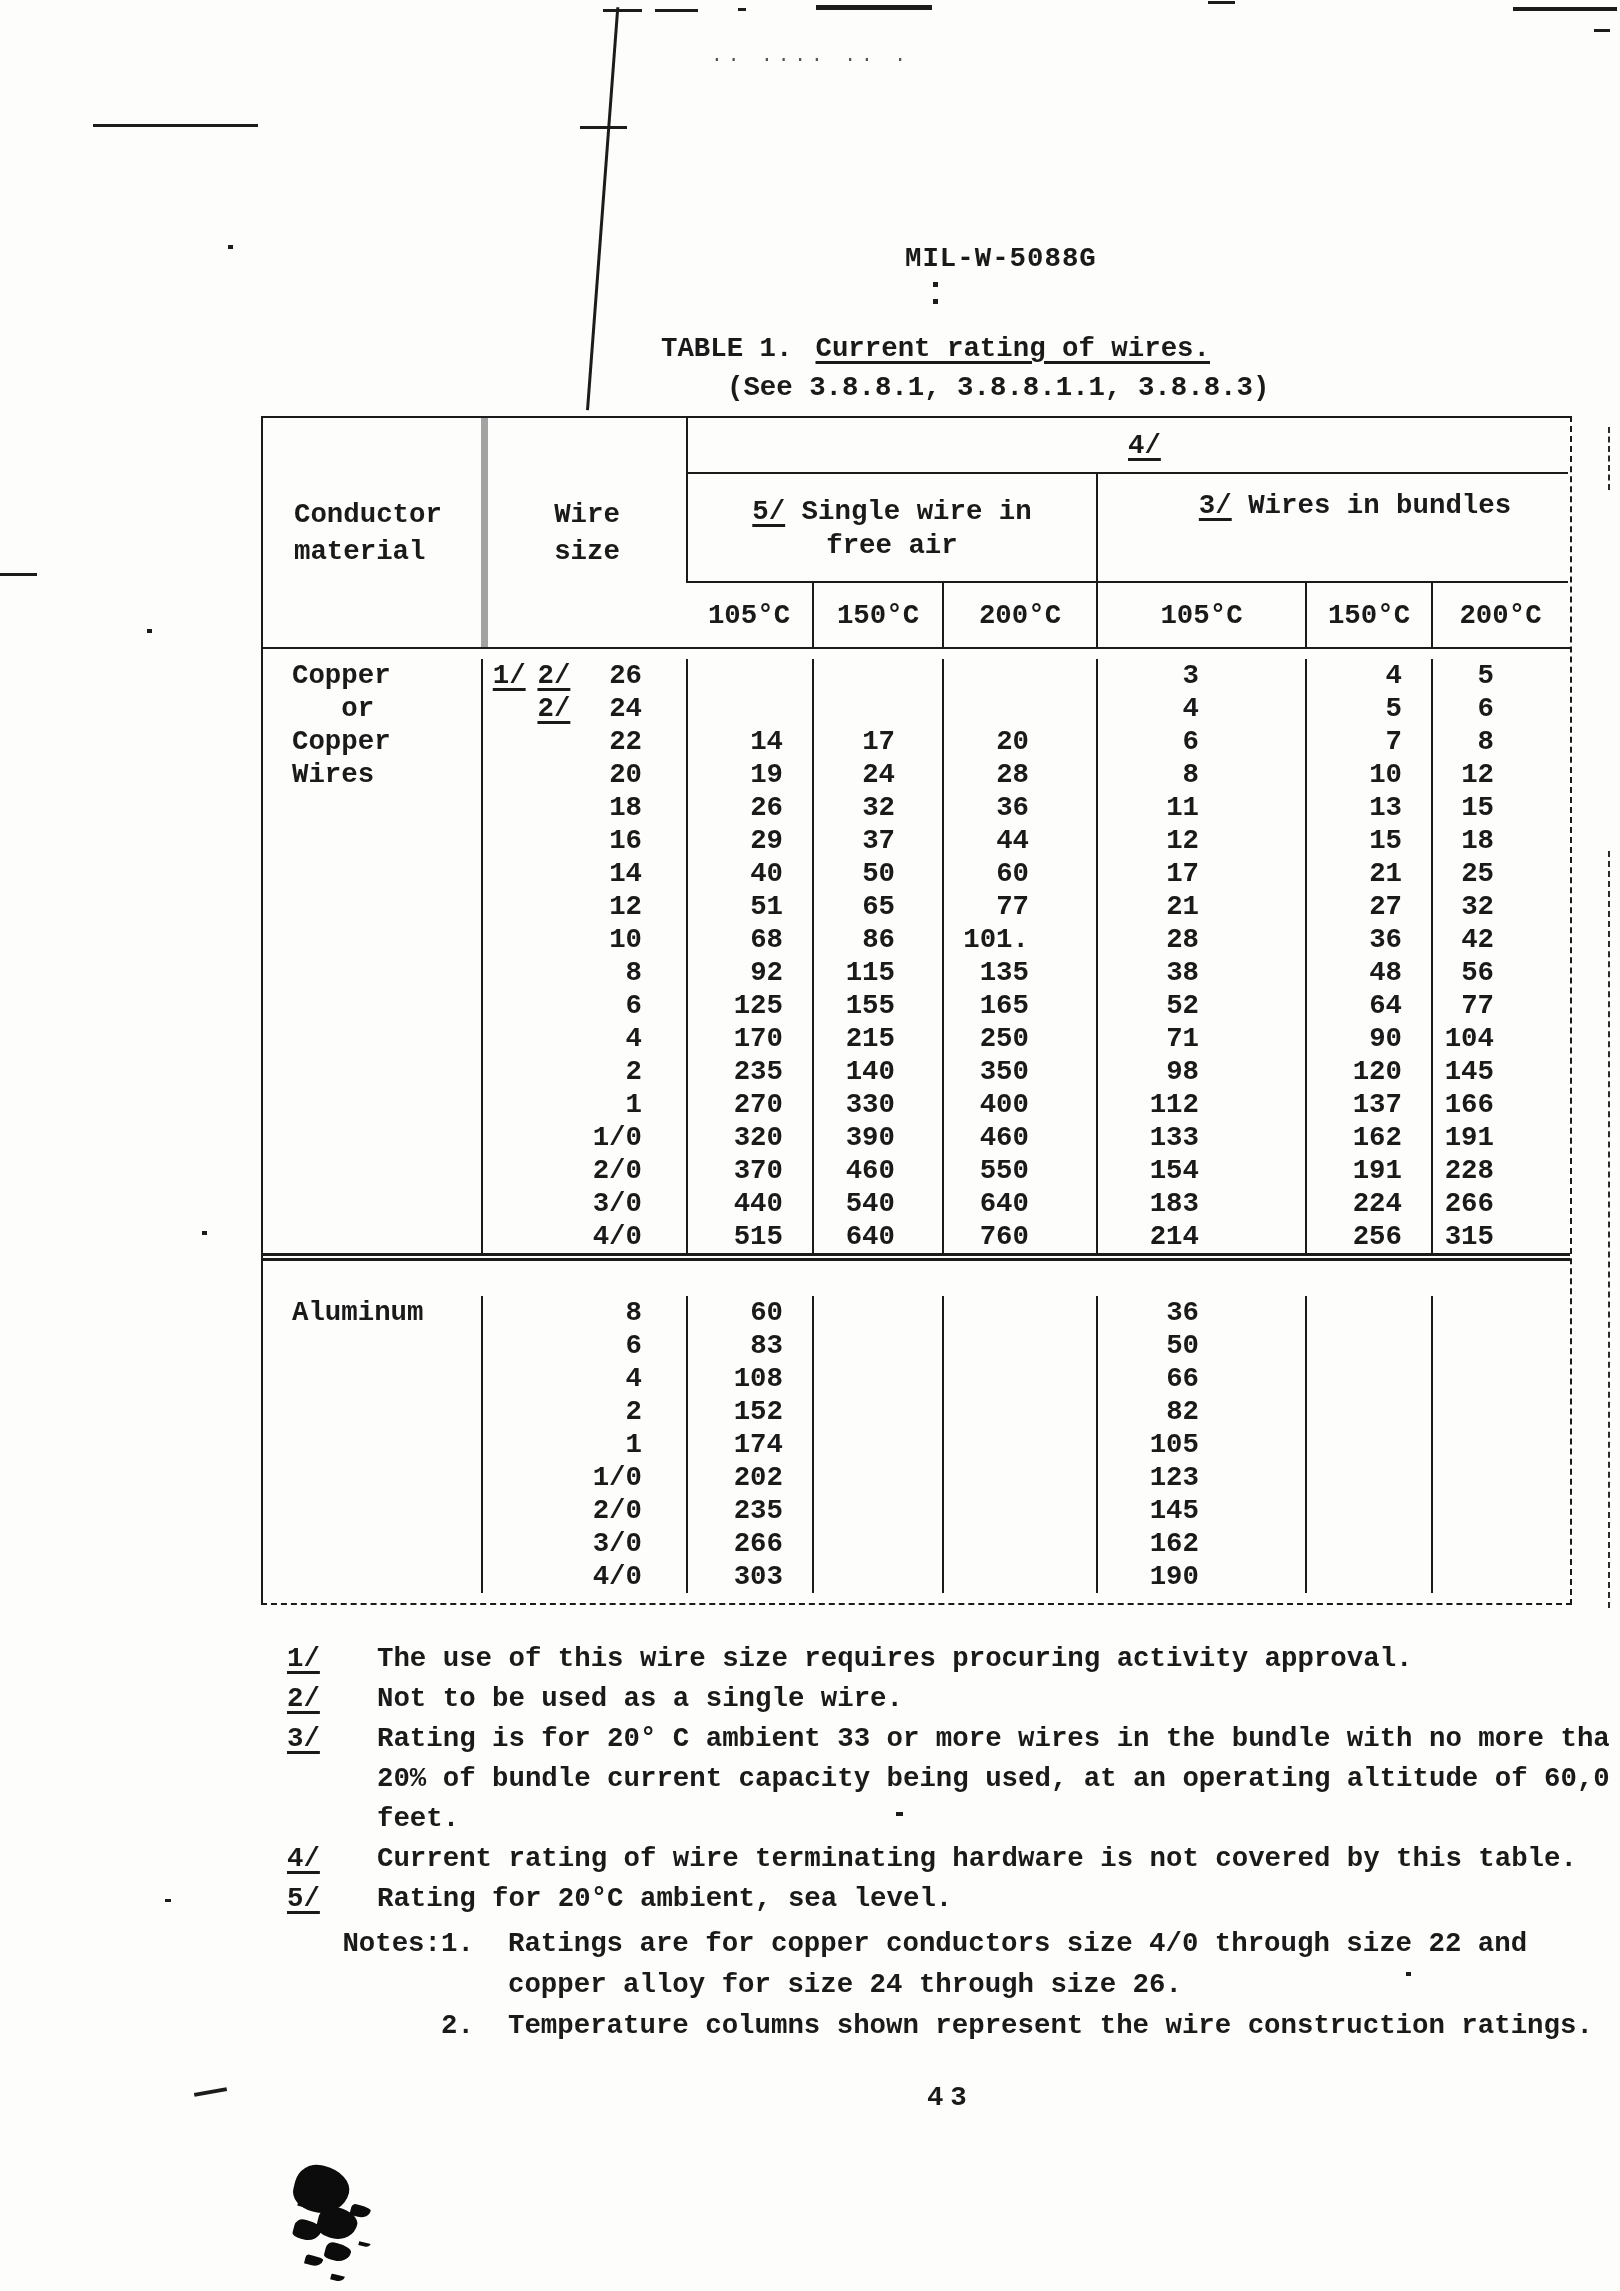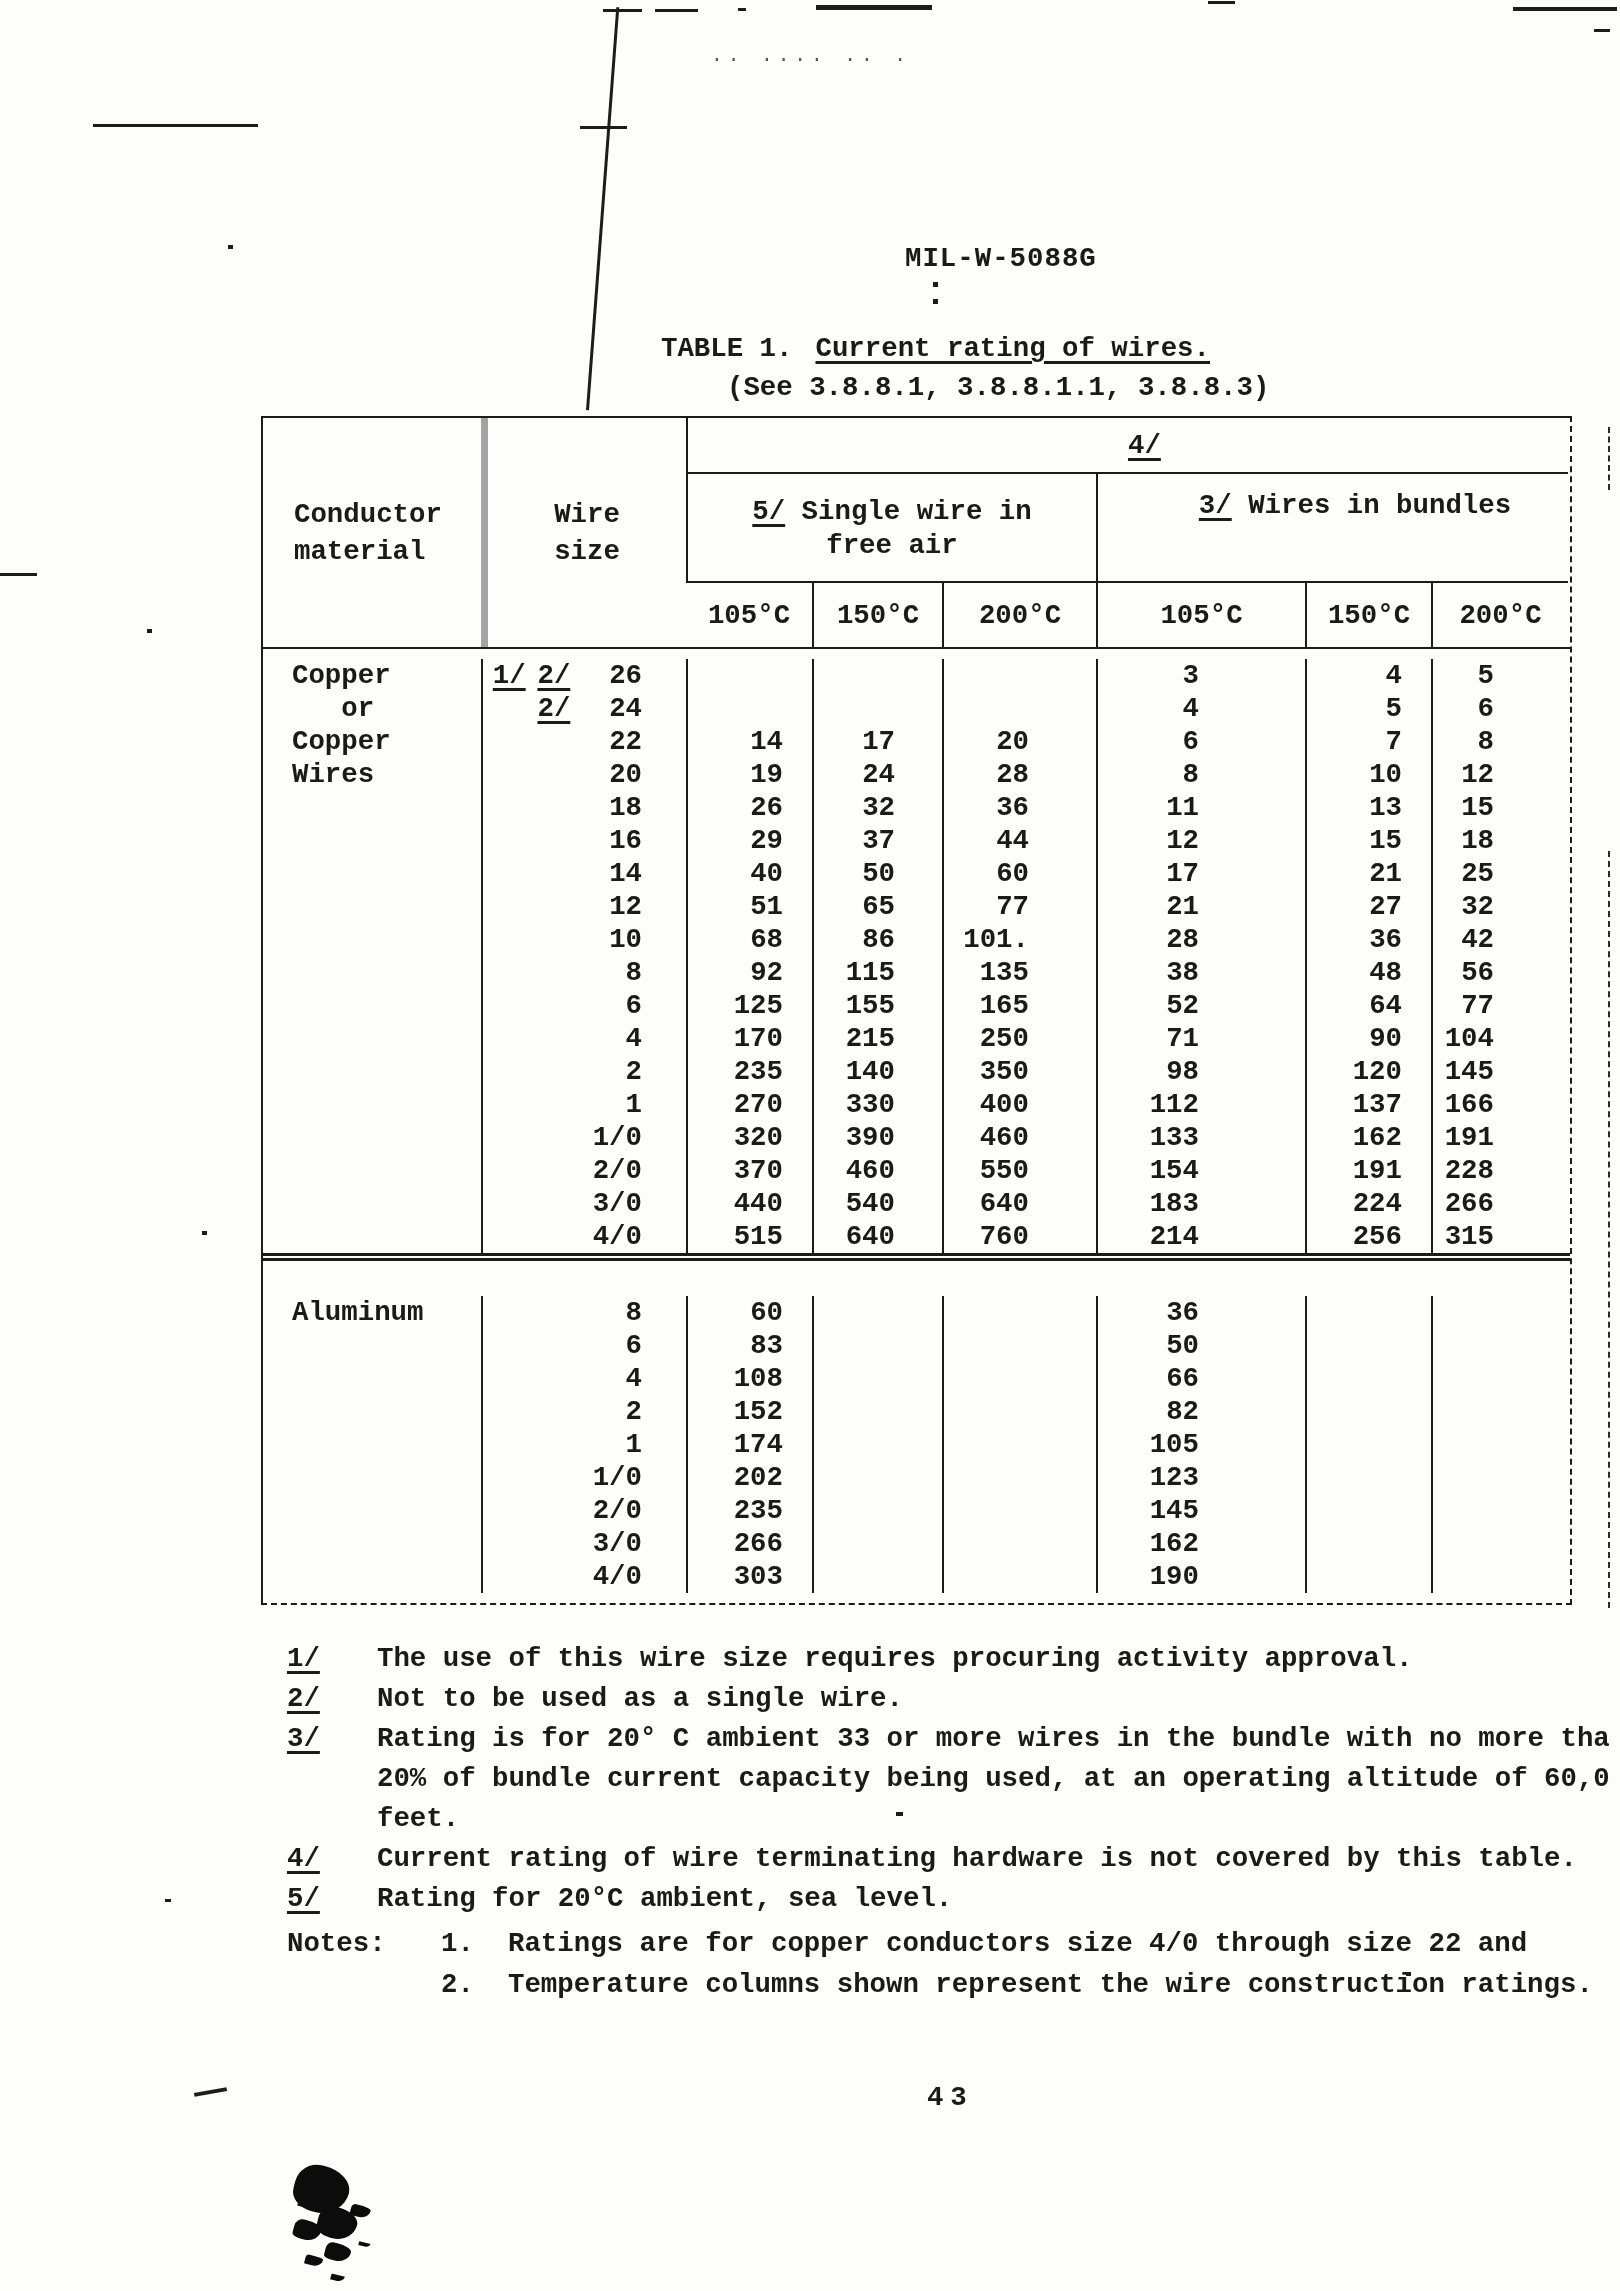--- a/index.html
+++ b/index.html
@@ -70,21 +70,21 @@
 
   
   .footnotes { position: absolute; left: 287px; top: 1639px; width: 1338px; }
   .fn-row { display: flex; }
   .fn-label { width: 90px; flex: 0 0 90px; line-height: 40px; }
   .fn-text div { line-height: 40px; white-space: pre; }
 
   
   .notes { position: absolute; left: 287px; top: 1923px; }
   .notes-row { display: flex; line-height: 41px; white-space: pre; }
-  .notes-c1 { width: 154px; flex: 0 0 154px; }
+  .notes-c1 { width: 154px; flex: 0 0 154px; text-align: right; }
   .notes-c2 { width: 67px; flex: 0 0 67px; }
 
   .page-number { position: absolute; left: 927px; top: 2082px; letter-spacing: 6.9px; }
 
   
   .diag-line { left: 586px; top: 5.9px; width: 2.5px; height: 404px; transform: rotate(4.3deg); transform-origin: bottom left; }
   .smudge { position: absolute; left: 711px; top: 49px; color: #555; font-size: 19.6px; letter-spacing: 4.9px; font-weight: 400; }
   .right-dash-v { position: absolute; left: 1608px; top: 851px; height: 757px; border-left: 2.9px dashed #2a2a2a; }
   .right-dash-v2 { position: absolute; left: 1608px; top: 427px; height: 63px; border-left: 2.9px dashed #2a2a2a; }
   .ink-blob {
@@ -396,20 +396,25 @@
     </div>
 
   <div class="notes">
     <div class="notes-row">
       <span class="notes-c1">Notes:</span>
       <span class="notes-c2">1.</span>
       <span>Ratings are for copper conductors size 4/0 through size 22 and</span>
     </div>
     <div class="notes-row">
       <span class="notes-c1"></span>
+      <span class="notes-c2"></span>
+      <span>copper alloy for size 24 through size 26.</span>
+    </div>
+    <div class="notes-row">
+      <span class="notes-c1"></span>
       <span class="notes-c2">2.</span>
       <span>Temperature columns shown represent the wire construction ratings.</span>
     </div>
   </div>
 
   <div class="page-number">43</div>
 
 </div>
 
 

